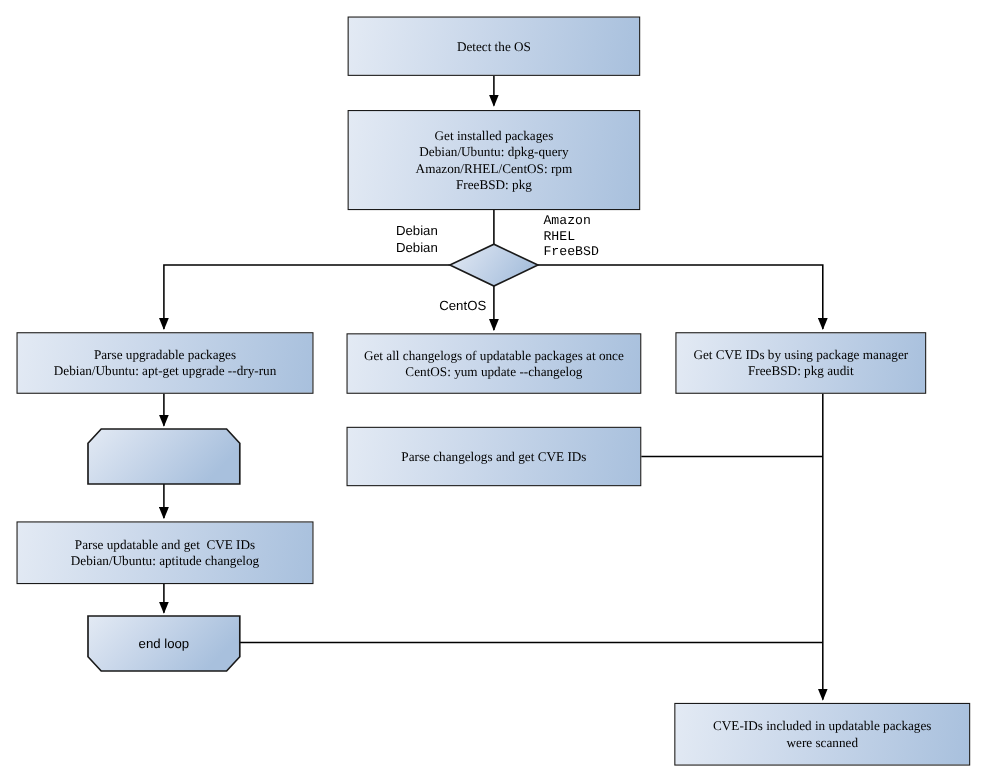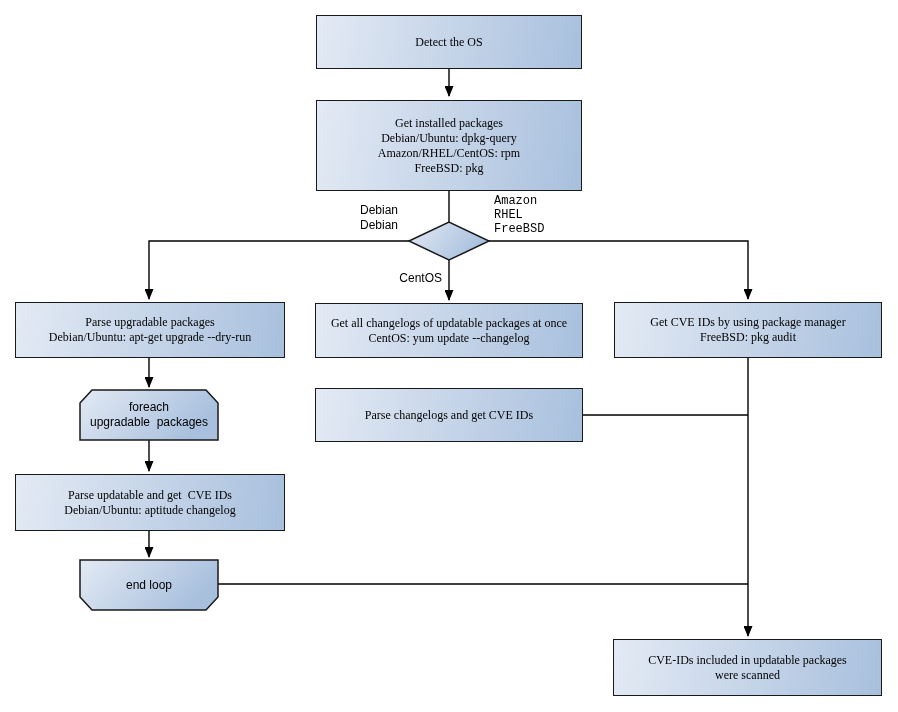--- a/index.html
+++ b/index.html
@@ -113,34 +113,30 @@
 
   <div class="node" style="left:315px;top:303px;width:268px;height:55px">
     <span>Get all changelogs of updatable packages at once</span>
     <span>CentOS: yum update --changelog</span>
   </div>
 
   <div class="node" style="left:315px;top:388px;width:268px;height:54px">
     <span>Parse changelogs and get CVE IDs</span>
   </div>
 
-  <div class="node" style="left:614px;top:302px;width:268px;height:56px">
+  <div class="node" style="left:614px;top:302px;width:228px;height:56px">
     <span>Get CVE IDs by using package manager</span>
     <span>FreeBSD: pkg audit</span>
   </div>
 
   <div class="node" style="left:613px;top:639px;width:269px;height:57px">
     <span>CVE-IDs included in updatable packages</span>
     <span>were scanned</span>
   </div>
 
-  <div class="shape-text" style="left:80px;top:390px;width:138px;height:50px">
-    <span>foreach</span>
-    <span>upgradable  packages</span>
-  </div>
 
   <div class="shape-text" style="left:80px;top:560px;width:138px;height:50px">
     <span>end loop</span>
   </div>
 
   <div class="edge-label right" style="left:330px;top:203px;width:68px">
     <span>Debian</span><br>
     <span>Debian</span>
   </div>
 

